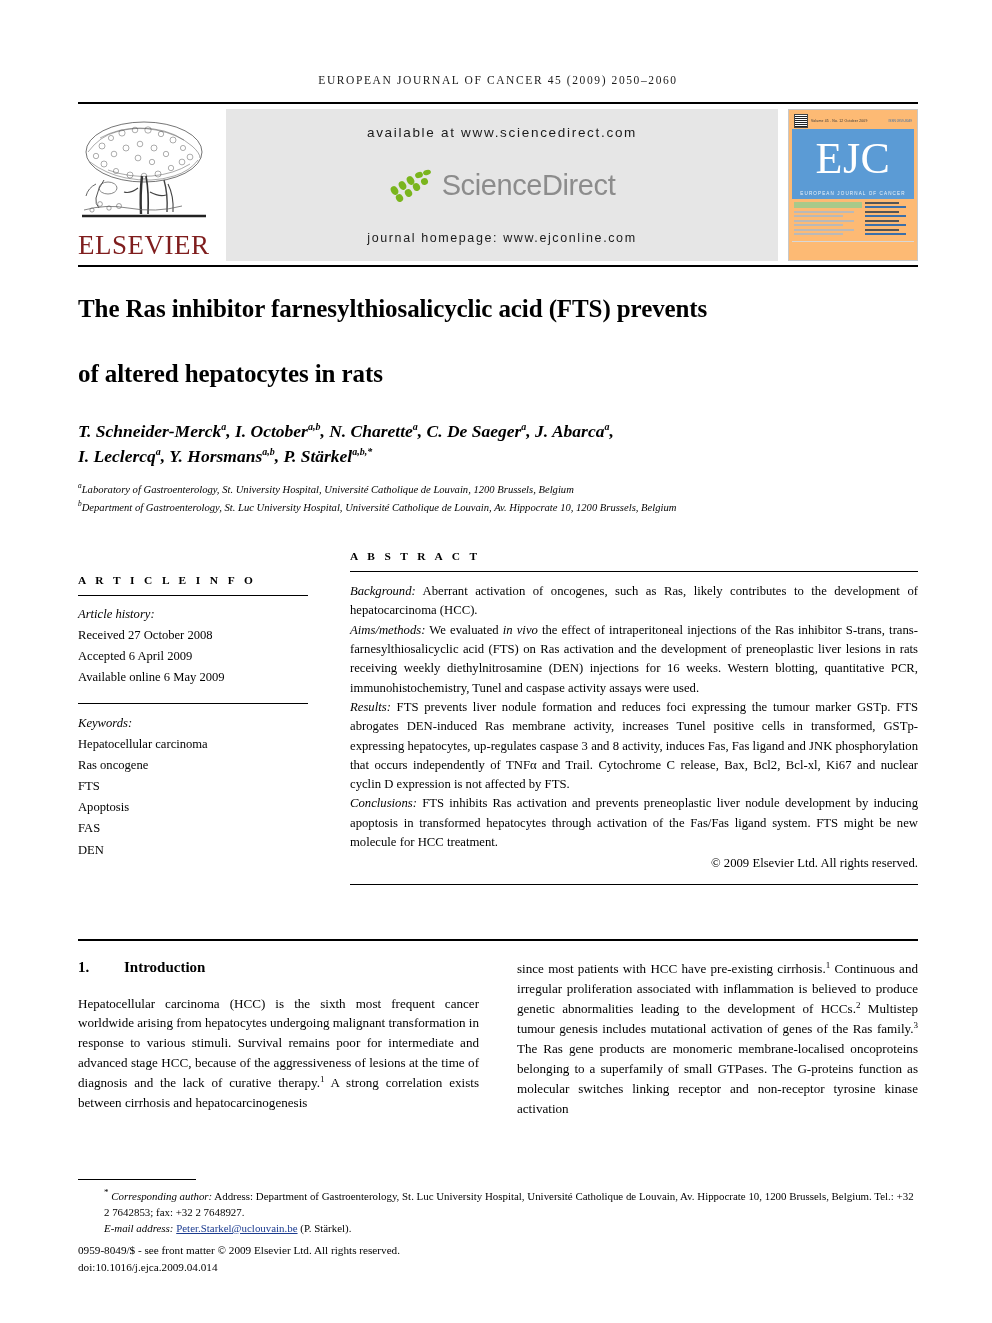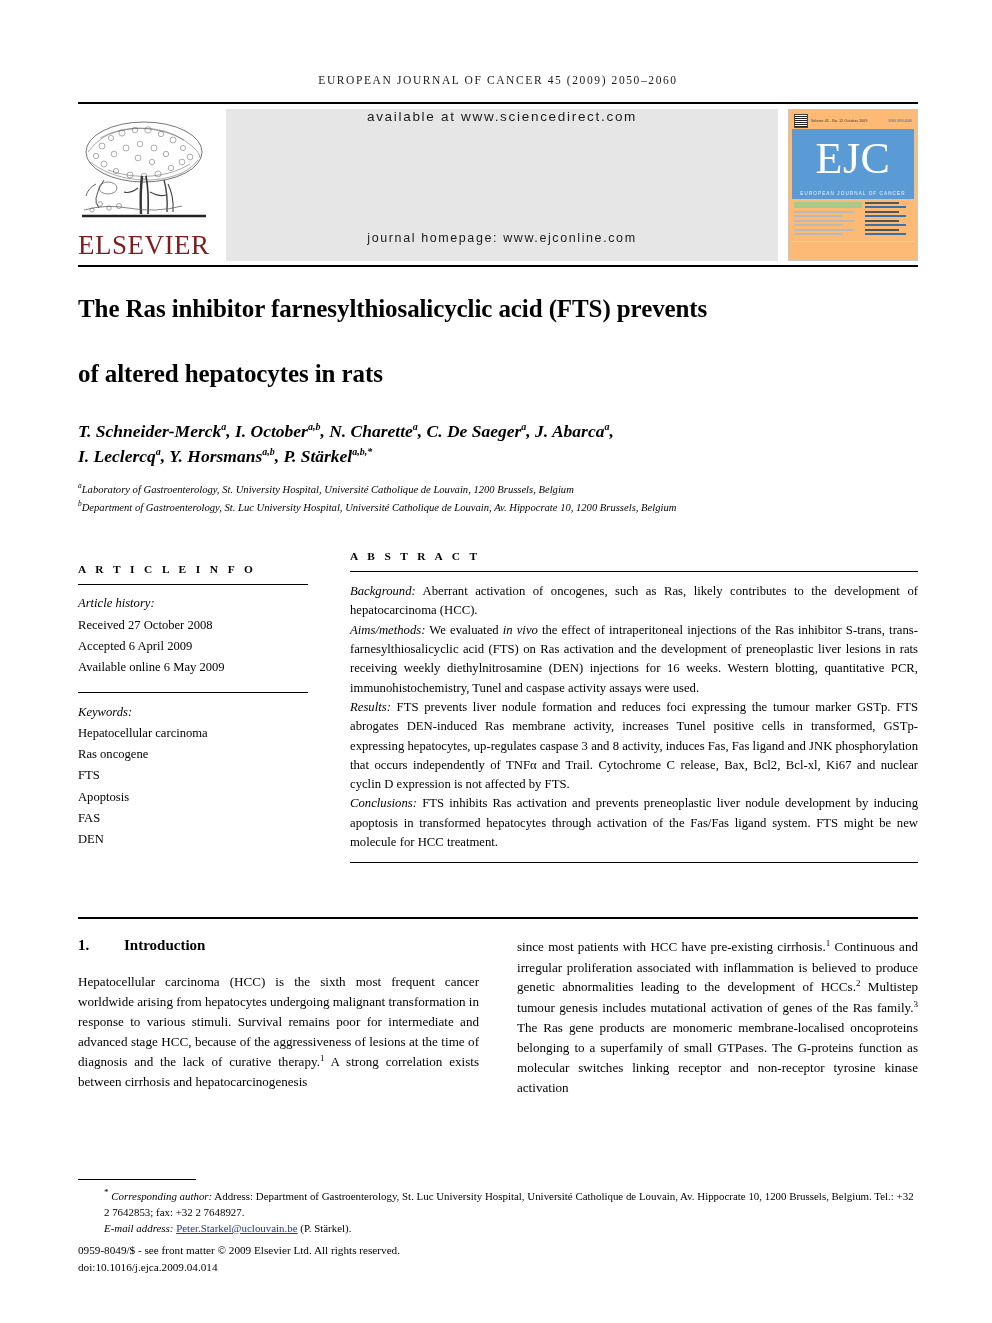--- a/index.html
+++ b/index.html
@@ -69,21 +69,21 @@
     line-height: 1;
     margin-top: 2px;
   }
   .banner-center {
     flex: 1 1 auto;
     background: #e6e6e6;
     display: flex;
     flex-direction: column;
     align-items: center;
     justify-content: space-between;
-    padding: 0 0 16px 0;
+    padding: 16px 0 16px 0;
     margin-right: 10px;
   }
   .avail-text {
     font-family: "Liberation Sans", sans-serif;
     font-size: 13.5px;
     letter-spacing: 1.7px;
     color: #1a1a1a;
   }
   .sd-logo {
     display: flex;
@@ -427,20 +427,34 @@
             <path d="M4 98 H128" stroke="#222" stroke-width="2.6"></path>
             <path d="M6 92 q22 -6 44 -2 q28 5 54 -2" stroke="#666" stroke-width="0.8"></path>
           </g>
         </svg>
       </div>
       <div class="elsevier-word">ELSEVIER</div>
     </div>
 
     <div class="banner-center">
       <div class="avail-text">available at www.sciencedirect.com</div>
+      <div class="sd-logo">
+        <div class="sd-mark">
+          <span style="left:2px;  top:17px; width:7px;  height:9px;  transform:rotate(-30deg);"></span>
+          <span style="left:10px; top:12px; width:7px;  height:9px;  transform:rotate(-30deg);"></span>
+          <span style="left:18px; top:7px;  width:7px;  height:9px;  transform:rotate(-30deg);"></span>
+          <span style="left:26px; top:3px;  width:8px;  height:6px;  transform:rotate(-20deg);"></span>
+          <span style="left:34px; top:1px;  width:8px;  height:5px;  transform:rotate(-15deg);"></span>
+          <span style="left:7px;  top:25px; width:7px;  height:8px;  transform:rotate(-30deg);"></span>
+          <span style="left:16px; top:20px; width:7px;  height:8px;  transform:rotate(-30deg);"></span>
+          <span style="left:24px; top:14px; width:7px;  height:8px;  transform:rotate(-25deg);"></span>
+          <span style="left:32px; top:9px;  width:7px;  height:7px;  transform:rotate(-20deg);"></span>
+        </div>
+        <div class="sd-word">ScienceDirect</div>
+      </div>
       <div class="homepage-text">journal homepage: www.ejconline.com</div>
     </div>
 
     <div class="banner-right">
       <div class="cover">
         <div class="cover-top">
           <div class="cover-logo-sq"></div>
           <div class="cover-top-text">Volume 45 . No. 12 October 2009</div>
           <div class="cover-top-right">ISSN 0959-8049</div>
         </div>
@@ -525,20 +539,21 @@
         </p>
         <p>
           <span class="lead">Aims/methods:</span><span> We evaluated </span><i>in vivo</i><span> the effect of intraperitoneal injections of the Ras inhibitor S-trans, trans-farnesylthiosalicyclic acid (FTS) on Ras activation and the development of preneoplastic liver lesions in rats receiving weekly diethylnitrosamine (DEN) injections for 16 weeks. Western blotting, quantitative PCR, immunohistochemistry, Tunel and caspase activity assays were used.</span>
         </p>
         <p>
           <span class="lead">Results:</span><span> FTS prevents liver nodule formation and reduces foci expressing the tumour marker GSTp. FTS abrogates DEN-induced Ras membrane activity, increases Tunel positive cells in transformed, GSTp-expressing hepatocytes, up-regulates caspase 3 and 8 activity, induces Fas, Fas ligand and JNK phosphorylation that occurs independently of TNFα and Trail. Cytochrome C release, Bax, Bcl2, Bcl-xl, Ki67 and nuclear cyclin D expression is not affected by FTS.</span>
         </p>
         <p>
           <span class="lead">Conclusions:</span><span> FTS inhibits Ras activation and prevents preneoplastic liver nodule development by inducing apoptosis in transformed hepatocytes through activation of the Fas/Fas ligand system. FTS might be new molecule for HCC treatment.</span>
         </p>
+        <div class="copyright">© 2009 Elsevier Ltd. All rights reserved.</div>
       </div>
       <div class="rule-after-abstract"></div>
     </div>
   </div>
 
   <div class="body-rule-top"></div>
   <div class="body-cols">
     <div class="body-col">
       <div class="section-head">
         <span class="section-num">1.</span>

